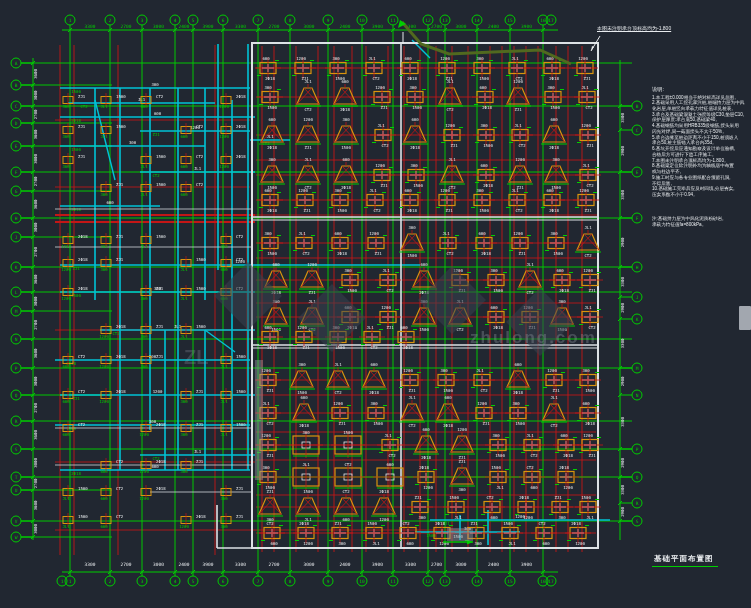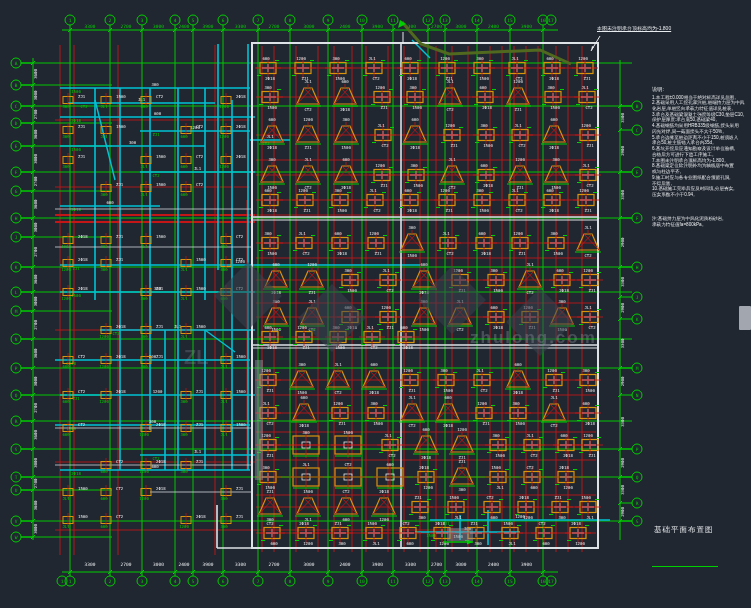--- a/index.html
+++ b/index.html
@@ -6,21 +6,21 @@
   #stage{position:relative;width:751px;height:608px;overflow:hidden;
          font-family:"Liberation Sans",sans-serif;}
   #cad-svg{position:absolute;left:0;top:0;}
   .overlay{position:absolute;color:#e8ebee;}
   #top-note{left:597px;top:25px;width:115px;font-size:5px;letter-spacing:0;
             white-space:nowrap;text-decoration:underline;}
   #notes-block{left:652px;top:86px;width:98px;font-size:4.6px;line-height:1.25;}
   #notes-header{font-size:5.2px;margin-bottom:2px;}
   .note-line{white-space:nowrap;overflow:hidden;}
   #notes-extra{position:absolute;left:652px;top:216px;width:98px;font-size:4.6px;line-height:1.3;color:#e8ebee;}
-  #title-block{left:654px;top:525px;font-size:7.5px;font-weight:normal;letter-spacing:1px;
+  #title-block{left:654px;top:554px;font-size:7.5px;font-weight:bold;letter-spacing:1px;
                white-space:nowrap;}
   #title-underline{position:absolute;left:652px;top:566px;width:66px;height:1px;background:#00cf00;}
   #wm-text{left:470px;top:328px;font-size:17px;color:rgba(152,160,170,0.33);
            font-weight:bold;letter-spacing:2px;}
   #wm-text2{left:184px;top:346px;font-size:20px;color:rgba(152,160,170,0.26);
             font-weight:bold;}
   #right-fragment{position:absolute;left:739px;top:306px;width:12px;height:24px;
                   background:rgba(185,190,197,0.85);border-radius:1px;}
 </style>
 </head>

